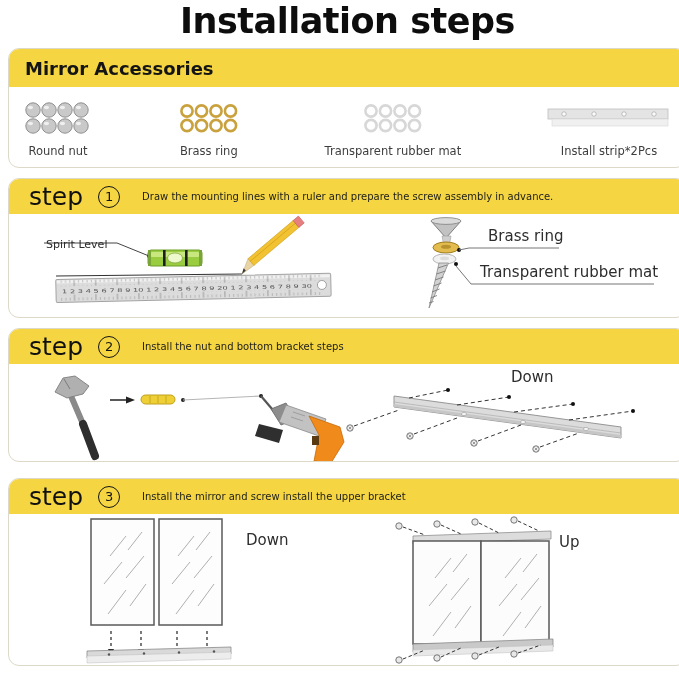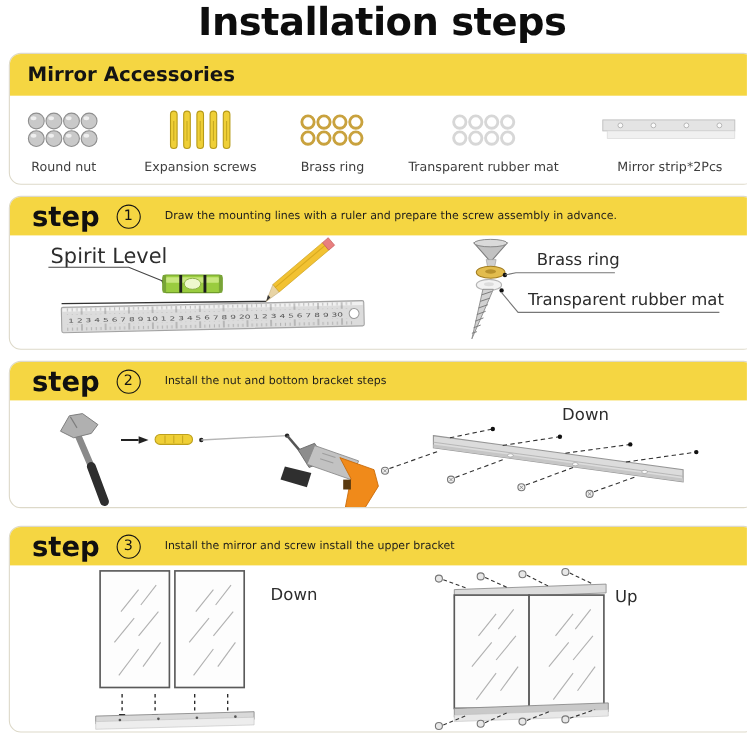--- a/index.html
+++ b/index.html
@@ -5,21 +5,21 @@
   html,body{margin:0;padding:0;background:#fff;}
   .page{position:relative;width:679px;height:673px;background:#fff;overflow:hidden;
         font-family:"DejaVu Sans",sans-serif;padding-left:16px;}
   .title{position:absolute;top:1px;left:0;width:100%;text-align:center;
          font-size:35px;font-weight:bold;color:#0d0d0d;letter-spacing:-0.5px;}
   .box{position:absolute;left:8px;right:8px;border:1px solid #ddd9c9;border-radius:11px;
        background:#fff;overflow:hidden;box-sizing:border-box;}
   .box-header{display:flex;align-items:center;background:#F5D642;}
   .acc-header{height:38px;font-size:18px;font-weight:bold;color:#141414;padding-left:16px;}
   .step-header{height:35px;padding-left:20px;}
-  .step-word{font-size:25px;font-weight:bold;color:#101010;line-height:1;}
+  .step-word{font-size:25px;font-weight:normal;color:#101010;line-height:1;}
   .step-circle{width:20px;height:20px;border:1.7px solid #141414;border-radius:50%;
                display:flex;align-items:center;justify-content:center;
                font-size:13px;color:#141414;margin-left:15px;flex:0 0 auto;}
   .step-desc{margin-left:22px;font-size:10px;color:#1c1c1c;}
   .acc-row{display:flex;align-items:flex-start;justify-content:space-between;padding:8px 14px 0 14px;}
   .acc-item{display:flex;flex-direction:column;align-items:center;}
   .acc-icon{height:46px;display:flex;align-items:center;justify-content:center;}
   .acc-label{font-size:11.5px;color:#3e3e3e;margin-top:3px;white-space:nowrap;}
   .content{position:relative;width:100%;}
   .anno{position:absolute;font-size:15px;color:#2d2d2d;white-space:nowrap;}
@@ -60,41 +60,20 @@
                 <ellipse cx="23.5" cy="22.5" rx="2.6" ry="1.8"></ellipse>
               <ellipse cx="39.5" cy="22.5" rx="2.6" ry="1.8"></ellipse>
                 <ellipse cx="55.5" cy="22.5" rx="2.6" ry="1.8"></ellipse>
             </g>
           </svg>
         </div>
         <div class="acc-label">Round nut</div>
       </div>
 
 
-      <div class="acc-item">
-        <div class="acc-icon">
-          <svg width="62" height="40" viewBox="0 0 62 40">
-            <g fill="#EFCF36" stroke="#b69a18" stroke-width="1">
-              <rect x="4" y="3" width="6" height="34" rx="3"></rect>
-                <rect x="16" y="3" width="6" height="34" rx="3"></rect>
-              <rect x="28" y="3" width="6" height="34" rx="3"></rect>
-                <rect x="40" y="3" width="6" height="34" rx="3"></rect>
-              <rect x="52" y="3" width="6" height="34" rx="3"></rect>
-            </g>
-            <g stroke="#c2a51e" stroke-width="0.9">
-              <line x1="7" y1="12" x2="7" y2="30"></line>
-                <line x1="19" y1="12" x2="19" y2="30"></line>
-              <line x1="31" y1="12" x2="31" y2="30"></line>
-                <line x1="43" y1="12" x2="43" y2="30"></line>
-              <line x1="55" y1="12" x2="55" y2="30"></line>
-            </g>
-          </svg>
-        </div>
-        <div class="acc-label">Expansion screws</div>
-      </div>
 
       <div class="acc-item">
         <div class="acc-icon">
           <svg width="62" height="32" viewBox="0 0 62 32">
             <g fill="none" stroke="#C9A23E" stroke-width="2.6">
               <circle cx="9" cy="9" r="5.6"></circle>
                 <circle cx="23.5" cy="9" r="5.6"></circle>
               <circle cx="38" cy="9" r="5.6"></circle>
                 <circle cx="52.5" cy="9" r="5.6"></circle>
               <circle cx="9" cy="23.5" r="5.6"></circle>
@@ -131,21 +110,21 @@
             <rect x="2" y="7" width="120" height="10" fill="#e4e4e4" stroke="#bdbdbd" stroke-width="0.8"></rect>
             <rect x="6" y="17" width="116" height="7" fill="#f0f0f0" stroke="#d8d8d8" stroke-width="0.6"></rect>
             <g fill="#fbfbfb" stroke="#a8a8a8" stroke-width="0.7">
               <circle cx="18" cy="12" r="2.2"></circle>
                 <circle cx="48" cy="12" r="2.2"></circle>
               <circle cx="78" cy="12" r="2.2"></circle>
                 <circle cx="108" cy="12" r="2.2"></circle>
             </g>
           </svg>
         </div>
-        <div class="acc-label">Mirror strip*2Pcs</div>
+        <div class="acc-label">Install strip*2Pcs</div>
       </div>
 
     </div>
   </section>
 
   <section class="box" style="top:178px;height:140px;">
     <div class="box-header accent-bg step-header" style="background: rgb(245, 214, 66);">
       <span class="step-word">step</span>
       <span class="step-circle">1</span>
       <span class="step-desc">Draw the mounting lines with a ruler and prepare the screw assembly in advance.</span>
@@ -189,21 +168,21 @@
         <g transform="rotate(-1.3 47 78)">
           <rect x="47" y="65.5" width="275" height="23" rx="1.5" fill="#dcdcdc" stroke="#a3a3a3" stroke-width="1"></rect>
           <rect x="48" y="66.5" width="273" height="3" fill="#f1f1f1"></rect>
           <rect x="50" y="66.5" width="262" height="6" fill="url(#p-ticks)"></rect>
           <rect x="50" y="81" width="262" height="6" fill="url(#p-ticks)"></rect>
           <text x="53" y="79.5" font-size="5" fill="#555" textLength="250" lengthAdjust="spacingAndGlyphs">1 2 3 4 5 6 7 8 9 10 1 2 3 4 5 6 7 8 9 20 1 2 3 4 5 6 7 8 9 30</text>
           <circle cx="313" cy="77" r="4.5" fill="#ffffff" stroke="#999" stroke-width="0.9"></circle>
         </g>
       </svg>
 
-      <span class="anno" style="left:37px;top:8px;font-size:19px;">Spirit Level</span>
+      <span class="anno" style="left:37px;top:24px;font-size:11px;">Spirit Level</span>
 
       <svg class="artsvg" style="left:390px;" width="273" height="105" viewBox="0 0 273 105">
 
         <g>
           <polygon points="32,7 62,7 47,24" fill="#c2c2c2" stroke="#7e7e7e" stroke-width="1"></polygon>
           <ellipse cx="47" cy="7" rx="15" ry="3.4" fill="#dadada" stroke="#7e7e7e" stroke-width="0.8"></ellipse>
           <polygon points="43,22 52,22 50.5,30 44.5,30" fill="#cfcfcf" stroke="#909090" stroke-width="0.5"></polygon>
           <ellipse cx="47" cy="33.5" rx="13" ry="5.5" fill="#e2bc4e" stroke="#a27d20" stroke-width="1"></ellipse>
           <ellipse cx="47" cy="32.8" rx="5" ry="2" fill="#b8922e"></ellipse>
           <ellipse cx="45.5" cy="45" rx="11.5" ry="5" fill="#f2f2f2" stroke="#b5b5b5" stroke-width="1"></ellipse>

